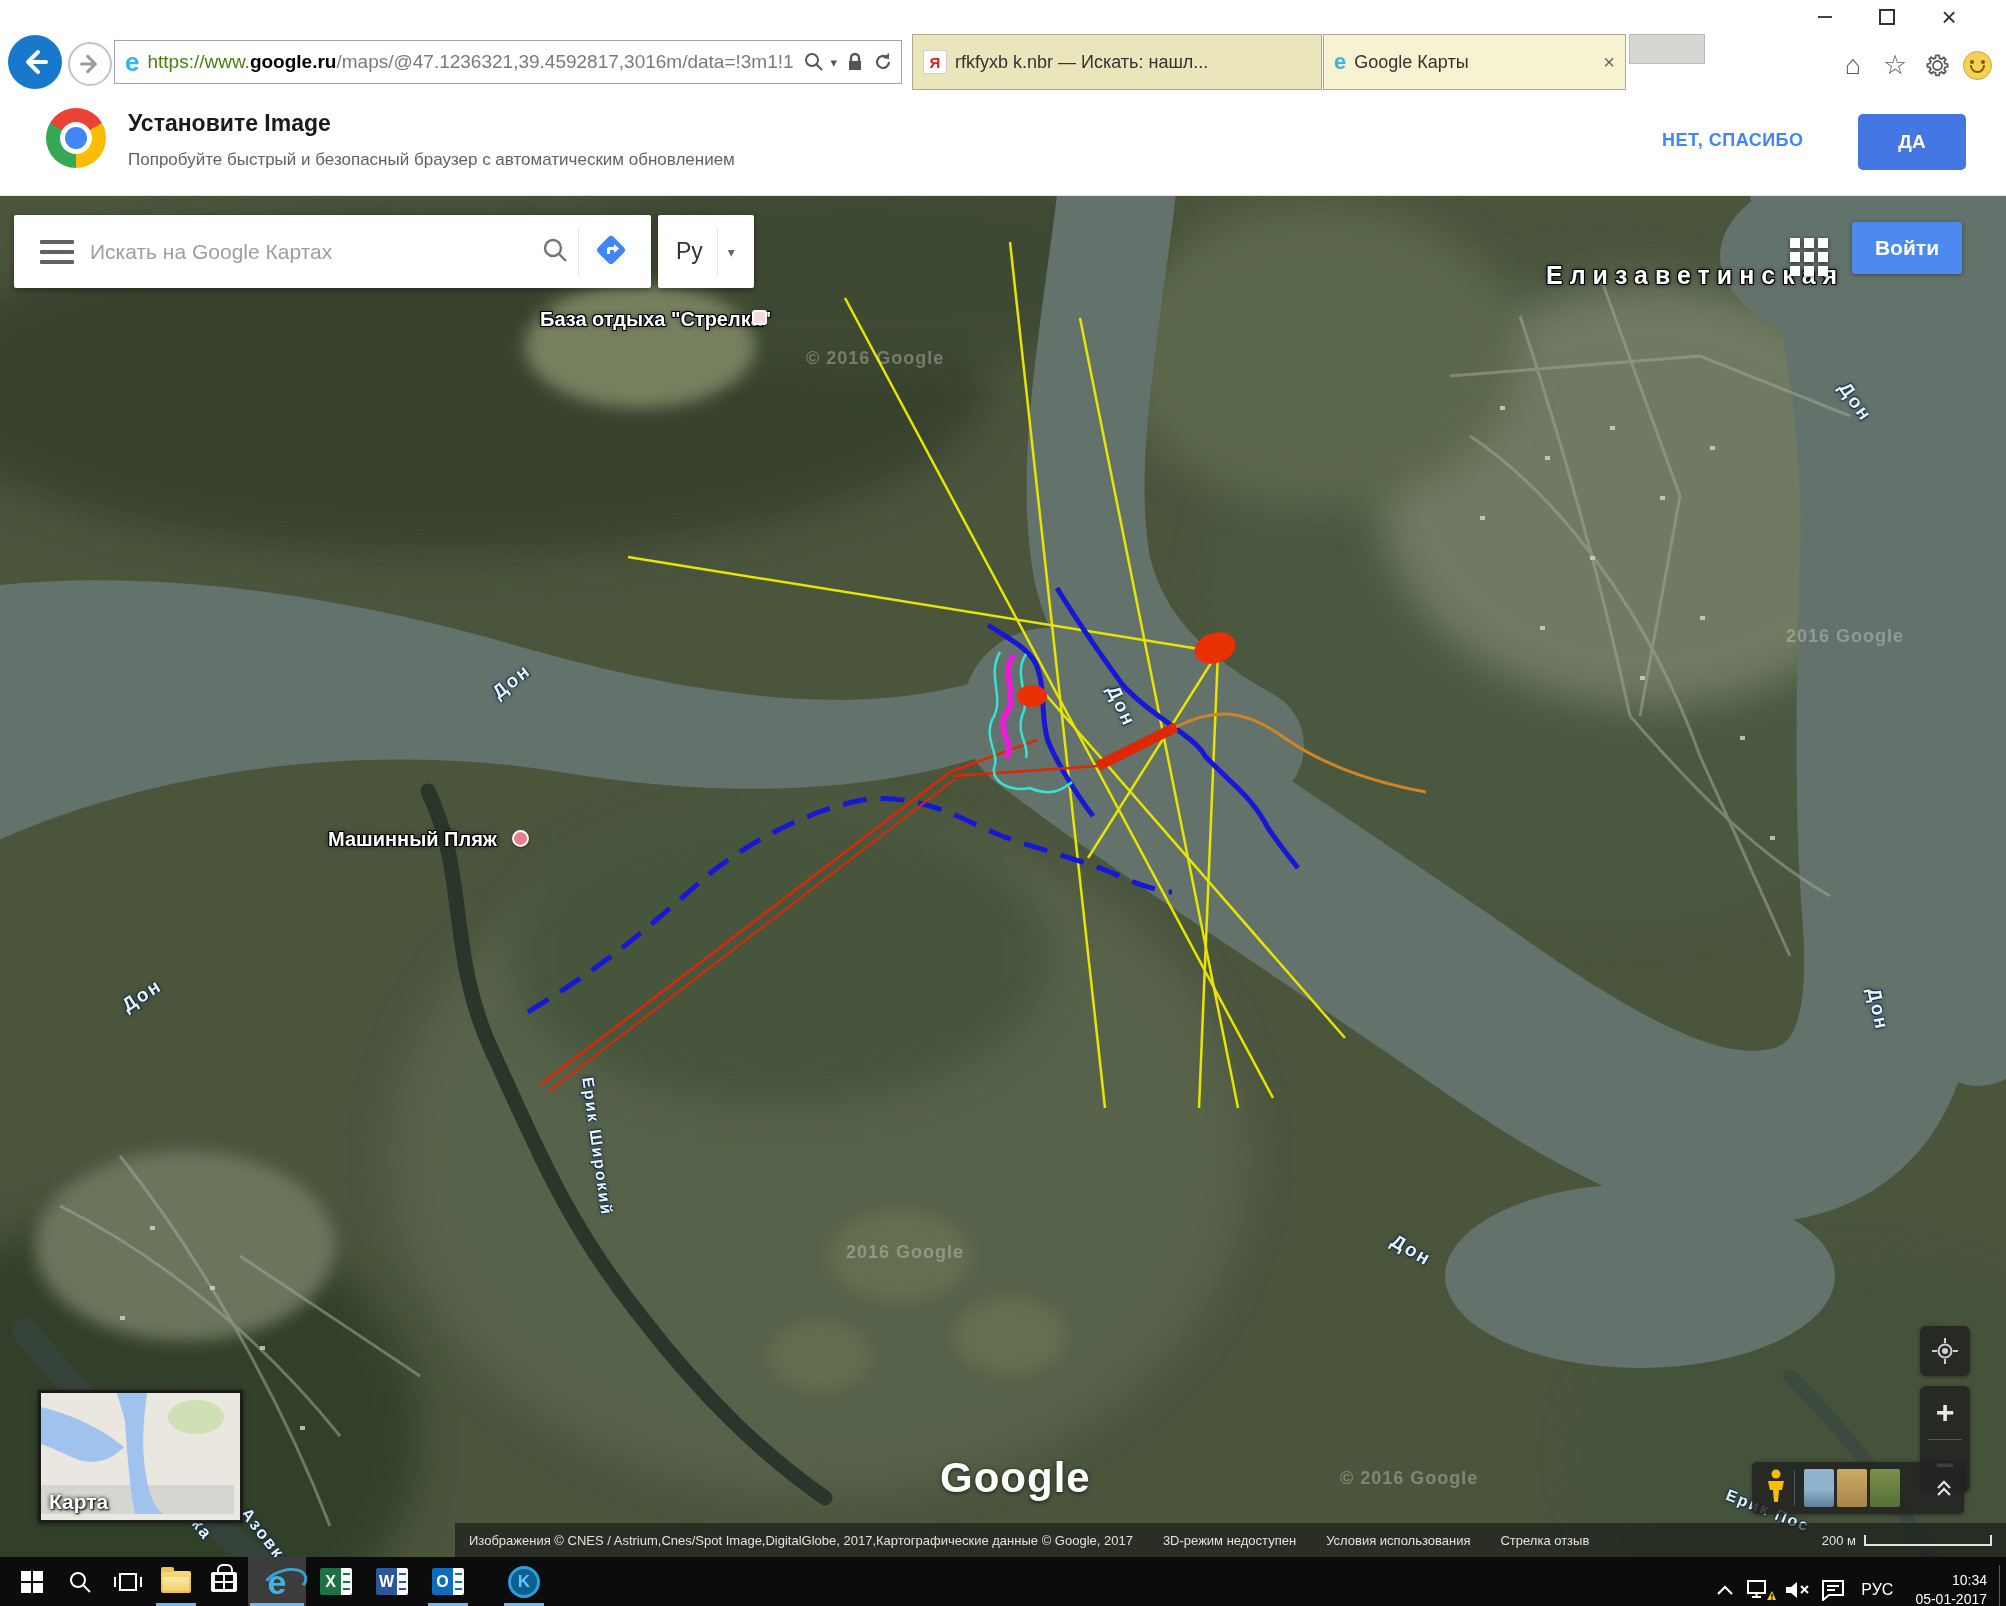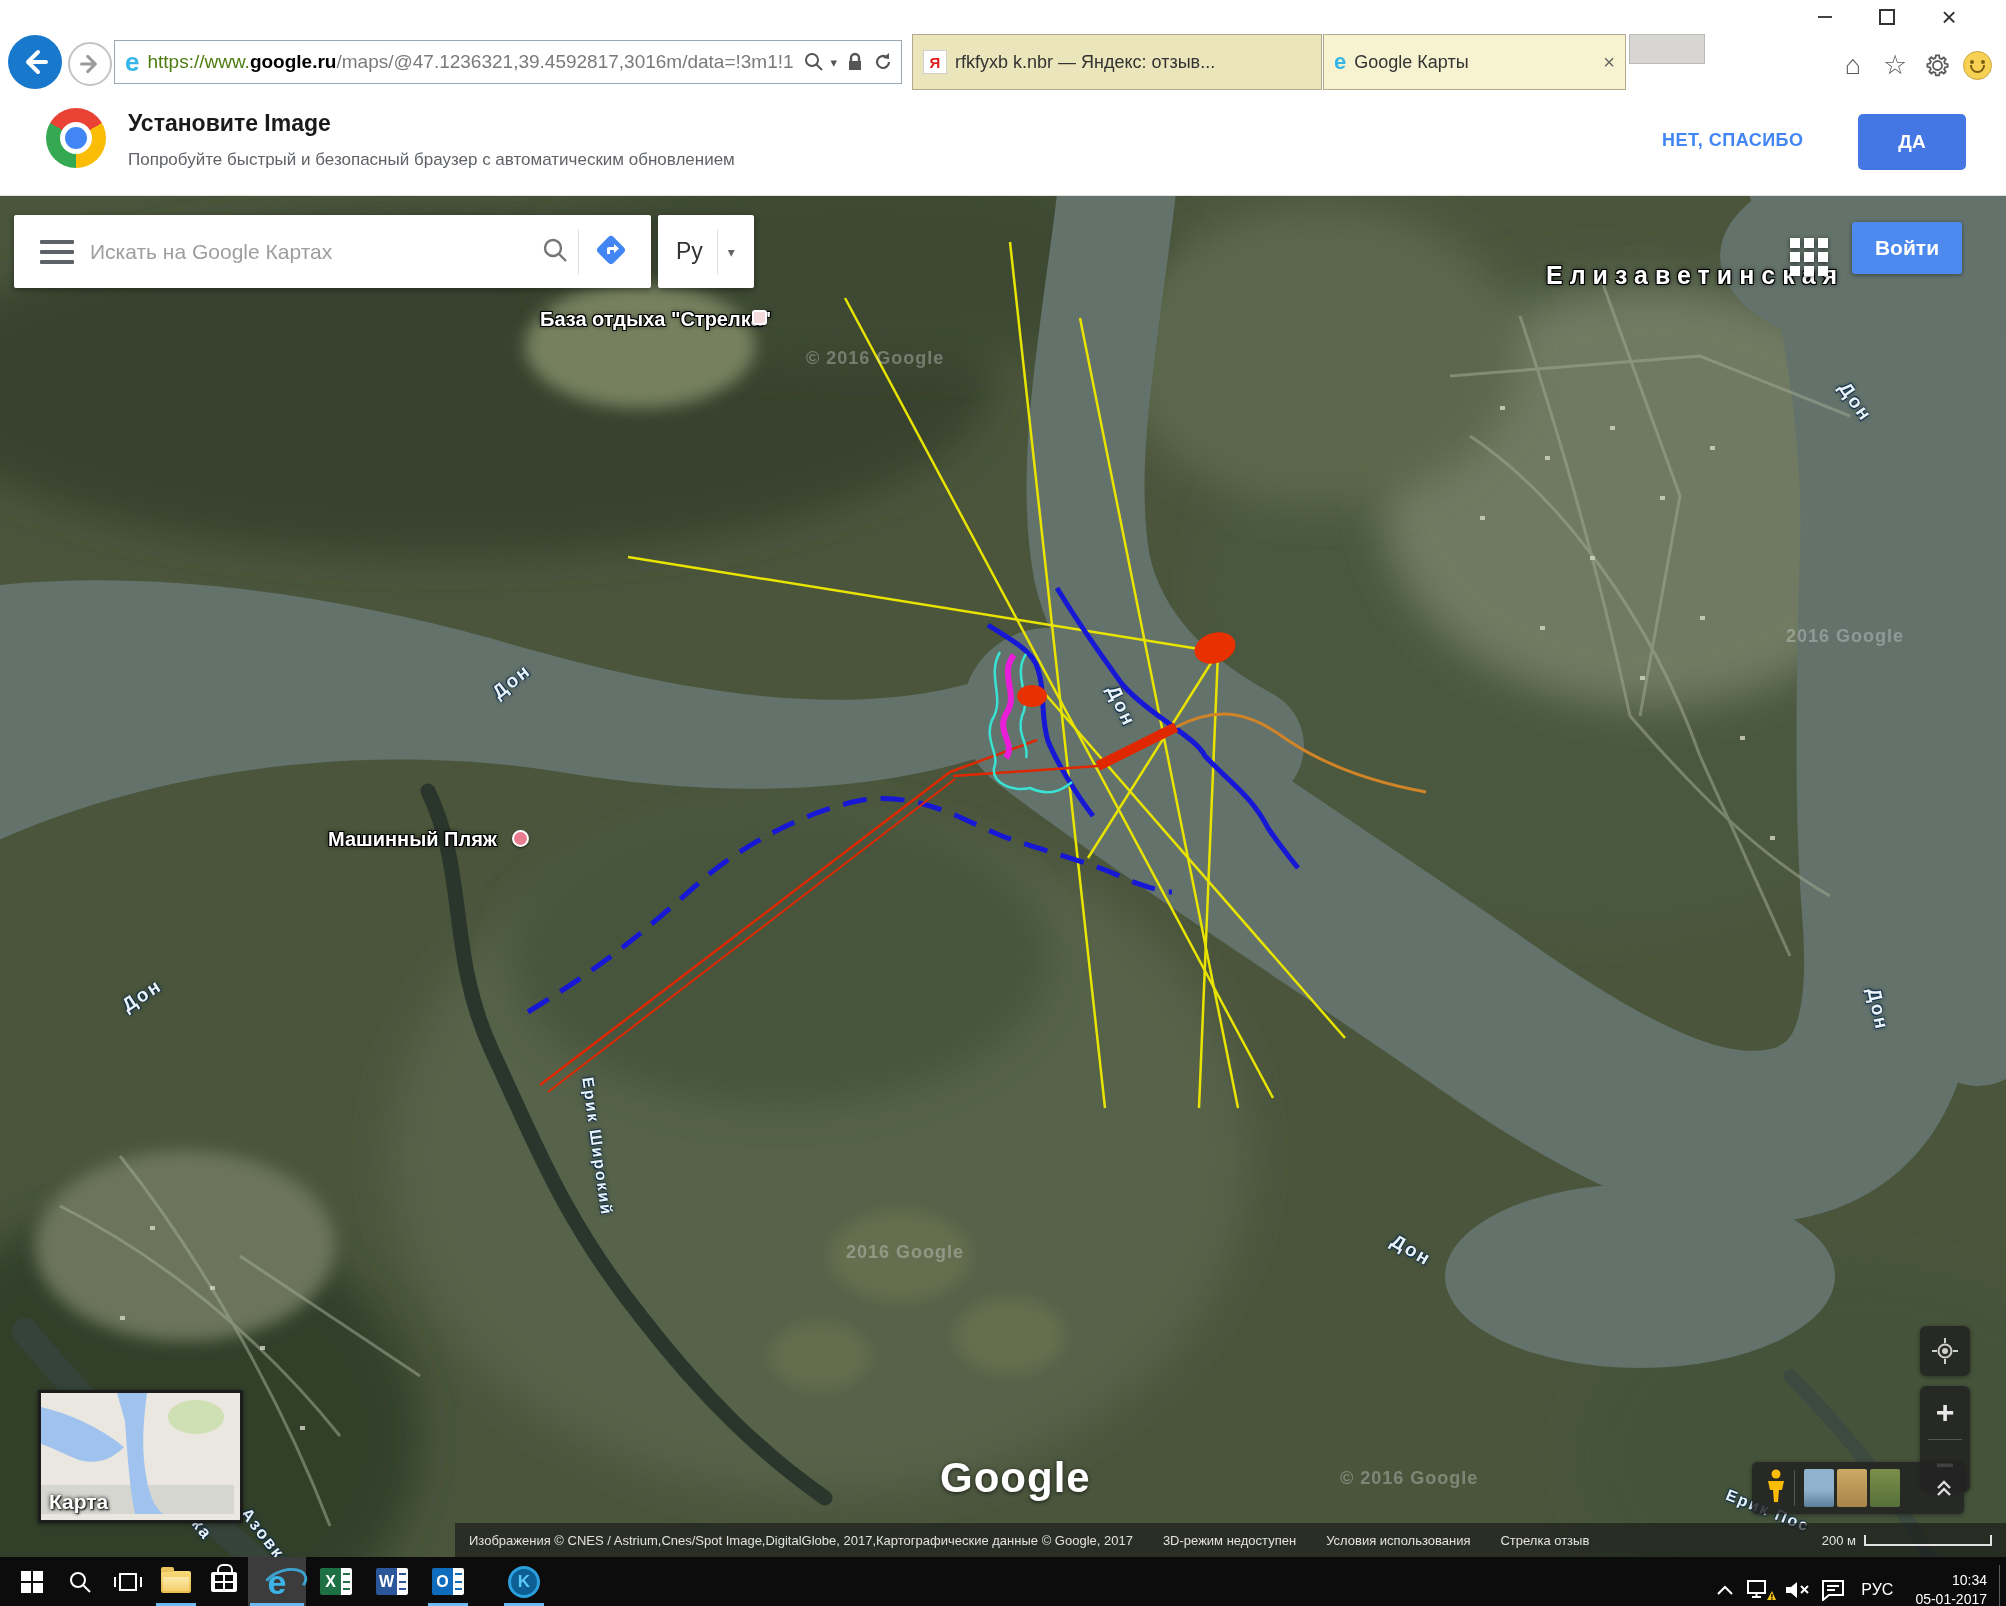--- a/index.html
+++ b/index.html
@@ -173,21 +173,21 @@
       <span class="mini">
           <svg width="20" height="20" viewBox="0 0 20 20">
             <path d="M16 10 a6 6 0 1 1 -2-4.5" stroke="#555" stroke-width="2.2" fill="none"></path>
             <path d="M16 1 L16 7 L10 6 Z" fill="#555"></path>
           </svg>
         </span>
     </div>
 
     <div class="tab tab1">
       <span class="ya-ico">Я</span>
-      <span class="tab-title">rfkfyxb k.nbr — Яндекс: отзыв...</span>
+      <span class="tab-title">rfkfyxb k.nbr — Искать: нашл...</span>
     </div>
     <div class="tab tab2">
       <span class="ie-e">e</span>
       <span class="tab-title">Google Карты</span>
       <span class="tab-close">×</span>
     </div>
     <div class="tab-stub"></div>
 
     <div class="navico" style="left:1834px;">⌂</div>
     <div class="navico" style="left:1876px;">☆</div>

